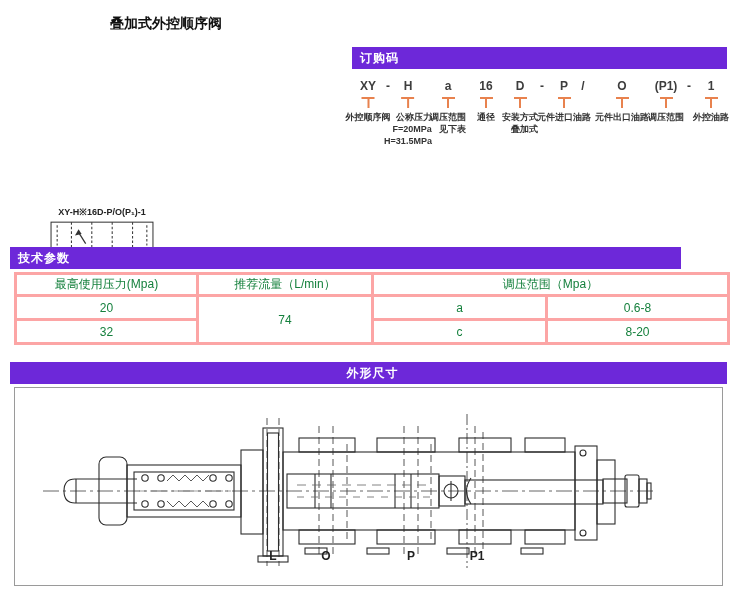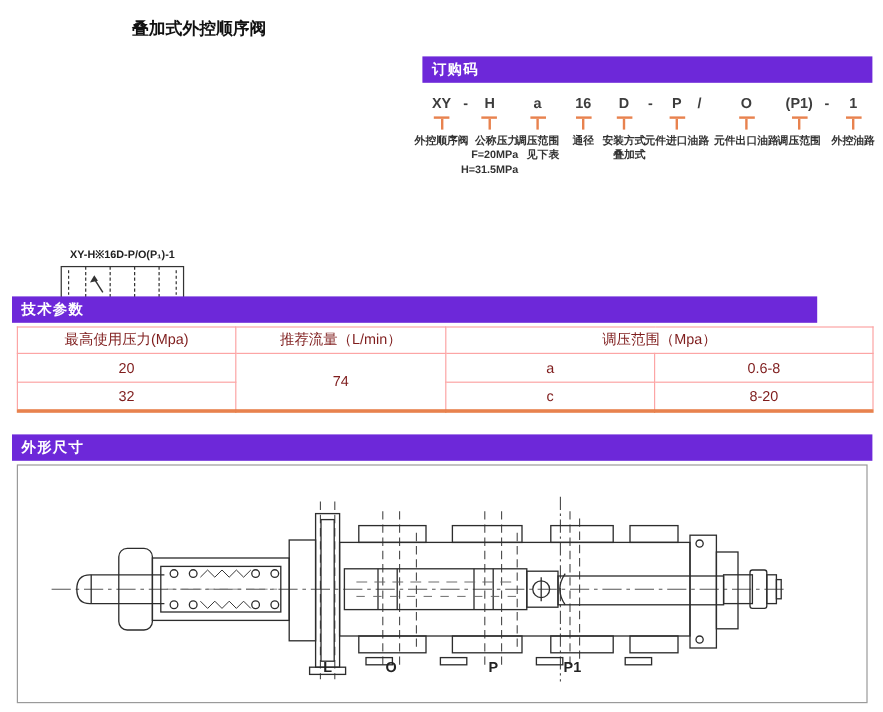--- a/index.html
+++ b/index.html
@@ -12,21 +12,21 @@
     position:absolute; left:110px; top:15px;
     font-size:14px; font-weight:bold; color:#111; letter-spacing:0px;
   }
   .band {
     position:absolute; height:22px; background:#6d28d9; color:#fff;
     font-size:12px; font-weight:bold; line-height:22px; padding-left:8px;
     letter-spacing:1px;
   }
   .band-order { left:352px; top:47px; width:375px; }
   .band-tech  { left:10px;  top:247px; width:671px; }
-  .band-dims  { left:10px;  top:362px; width:717px; }
+  .band-dims  { left:10px;  top:362px; width:717px;text-align:center; }
 
   
   .code-row { position:absolute; left:0; top:79px; width:628px; height:80px; }
   .seg { position:absolute; top:0; transform:translateX(-50%); text-align:center; white-space:nowrap; }
   .seg-code { font-size:12px; font-weight:bold; color:#3d3d3d; height:16px; line-height:14px; }
   .tick { height:13px; margin:2px 0 1px; }
   .tick .bar  { display:block; width:13px; height:2px; background:#e8824e; margin:0 auto; }
   .tick .stem { display:block; width:2px; height:9px; background:#e8824e; margin:0 auto; }
   .seg-label, .seg-sub { font-size:9px; font-weight:bold; color:#333; line-height:12px;text-align:right; }
 
@@ -36,21 +36,21 @@
   .schematic svg { display:block; margin:0 auto; }
   .schematic text, .drawing-box text { font-family:"Liberation Sans", sans-serif; }
 
   
   table.params {
     position:absolute; left:14px; top:272px; width:713px;
     border-collapse:collapse; table-layout:fixed;
     border:1px solid #eda177; border-bottom:3px solid #e8824e;
   }
   table.params td {
-    border:1px solid #fca5a5; font-size:12px; color:#7f1d1d;
+    border:3px solid #fca5a5; font-size:12px; color:#15803d;
     text-align:center; vertical-align:middle; height:24px; padding:0;
   }
   table.params tr.thead td { height:22px; }
 
   
   .drawing-box {
     position:absolute; left:14px; top:387px; width:709px; height:199px;
     border:1px solid #9a9a9a; background:#fff;
   }
   .drawing-box svg { display:block; width:709px; height:199px; }

